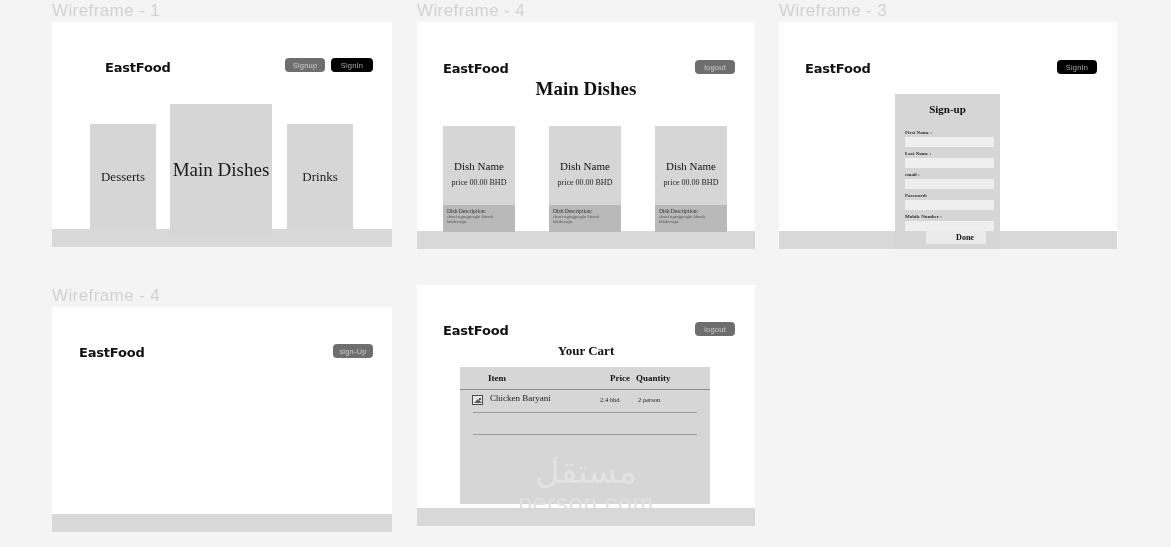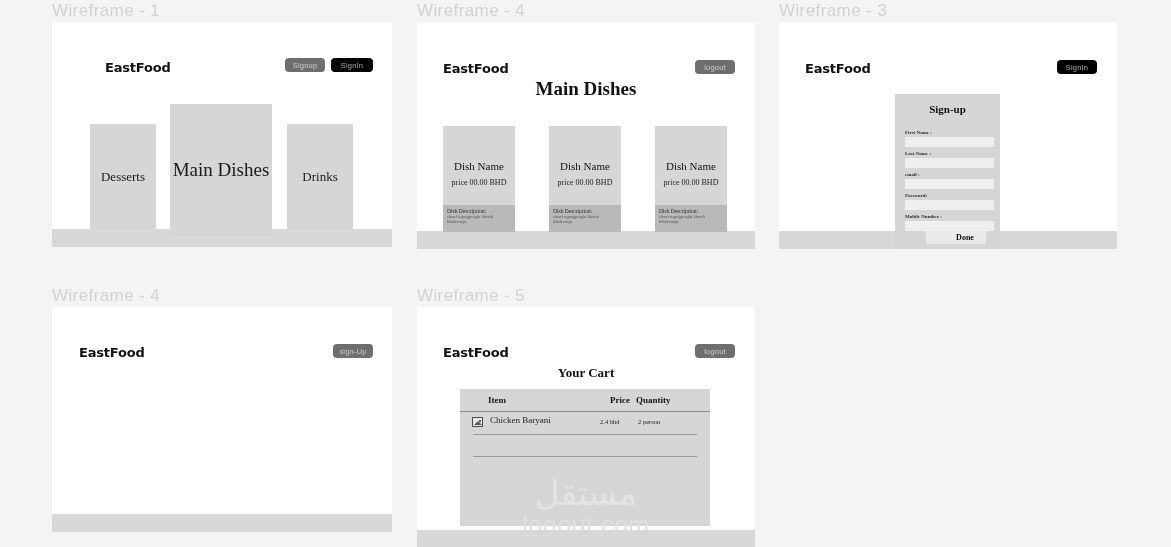--- a/index.html
+++ b/index.html
@@ -241,21 +241,20 @@
     <div class="wf-title">Wireframe - 4</div>
     <div class="card" style="width:340px;height:207px;">
       <div class="brand" style="left:27px;top:38px;">EastFood</div>
       <div class="pill" style="left:281px;top:37px;width:40px;height:14px;">sign-Up</div>
 
     </div>
     <div class="card-footer" style="height:18px;"></div>
   </div>
 
   <div class="wf" style="left:417px;top:285px;width:338px;">
-    <div class="wf-title">Wireframe - 5</div>
     <div class="card" style="width:338px;height:223px;overflow:hidden;">
       <div class="brand" style="left:26px;top:38px;">EastFood</div>
       <div class="pill" style="left:278px;top:37px;width:40px;height:14px;">logout</div>
 
       <div class="cart-title" style="top:58px;">Your Cart</div>
 
       <div class="cart-panel" style="left:43px;top:82px;width:250px;height:137px;">
         <div class="cart-head" style="top:0;">
           <div class="cart-h" style="left:28px;top:6px;">Item</div>
           <div class="cart-h" style="left:150px;top:6px;">Price</div>
@@ -268,19 +267,19 @@
           <div class="cart-cell" style="left:140px;top:29px;font-size:6.5px;">2.4 bhd</div>
           <div class="cart-cell" style="left:178px;top:29px;font-size:6.5px;">2 person</div>
         </div>
 
         <div class="cart-rule" style="left:13px;top:45px;width:224px;"></div>
         <div class="cart-rule" style="left:13px;top:67px;width:224px;"></div>
       </div>
 
       <div class="watermark" style="top:168px;">
         <span class="wm-ar">مستقل</span>
-        <span class="wm-en">logout.com</span>
+        <span class="wm-en">person.com</span>
       </div>
     </div>
     <div class="card-footer" style="height:18px;"></div>
   </div>
 
 </div>
 
 </body></html>

